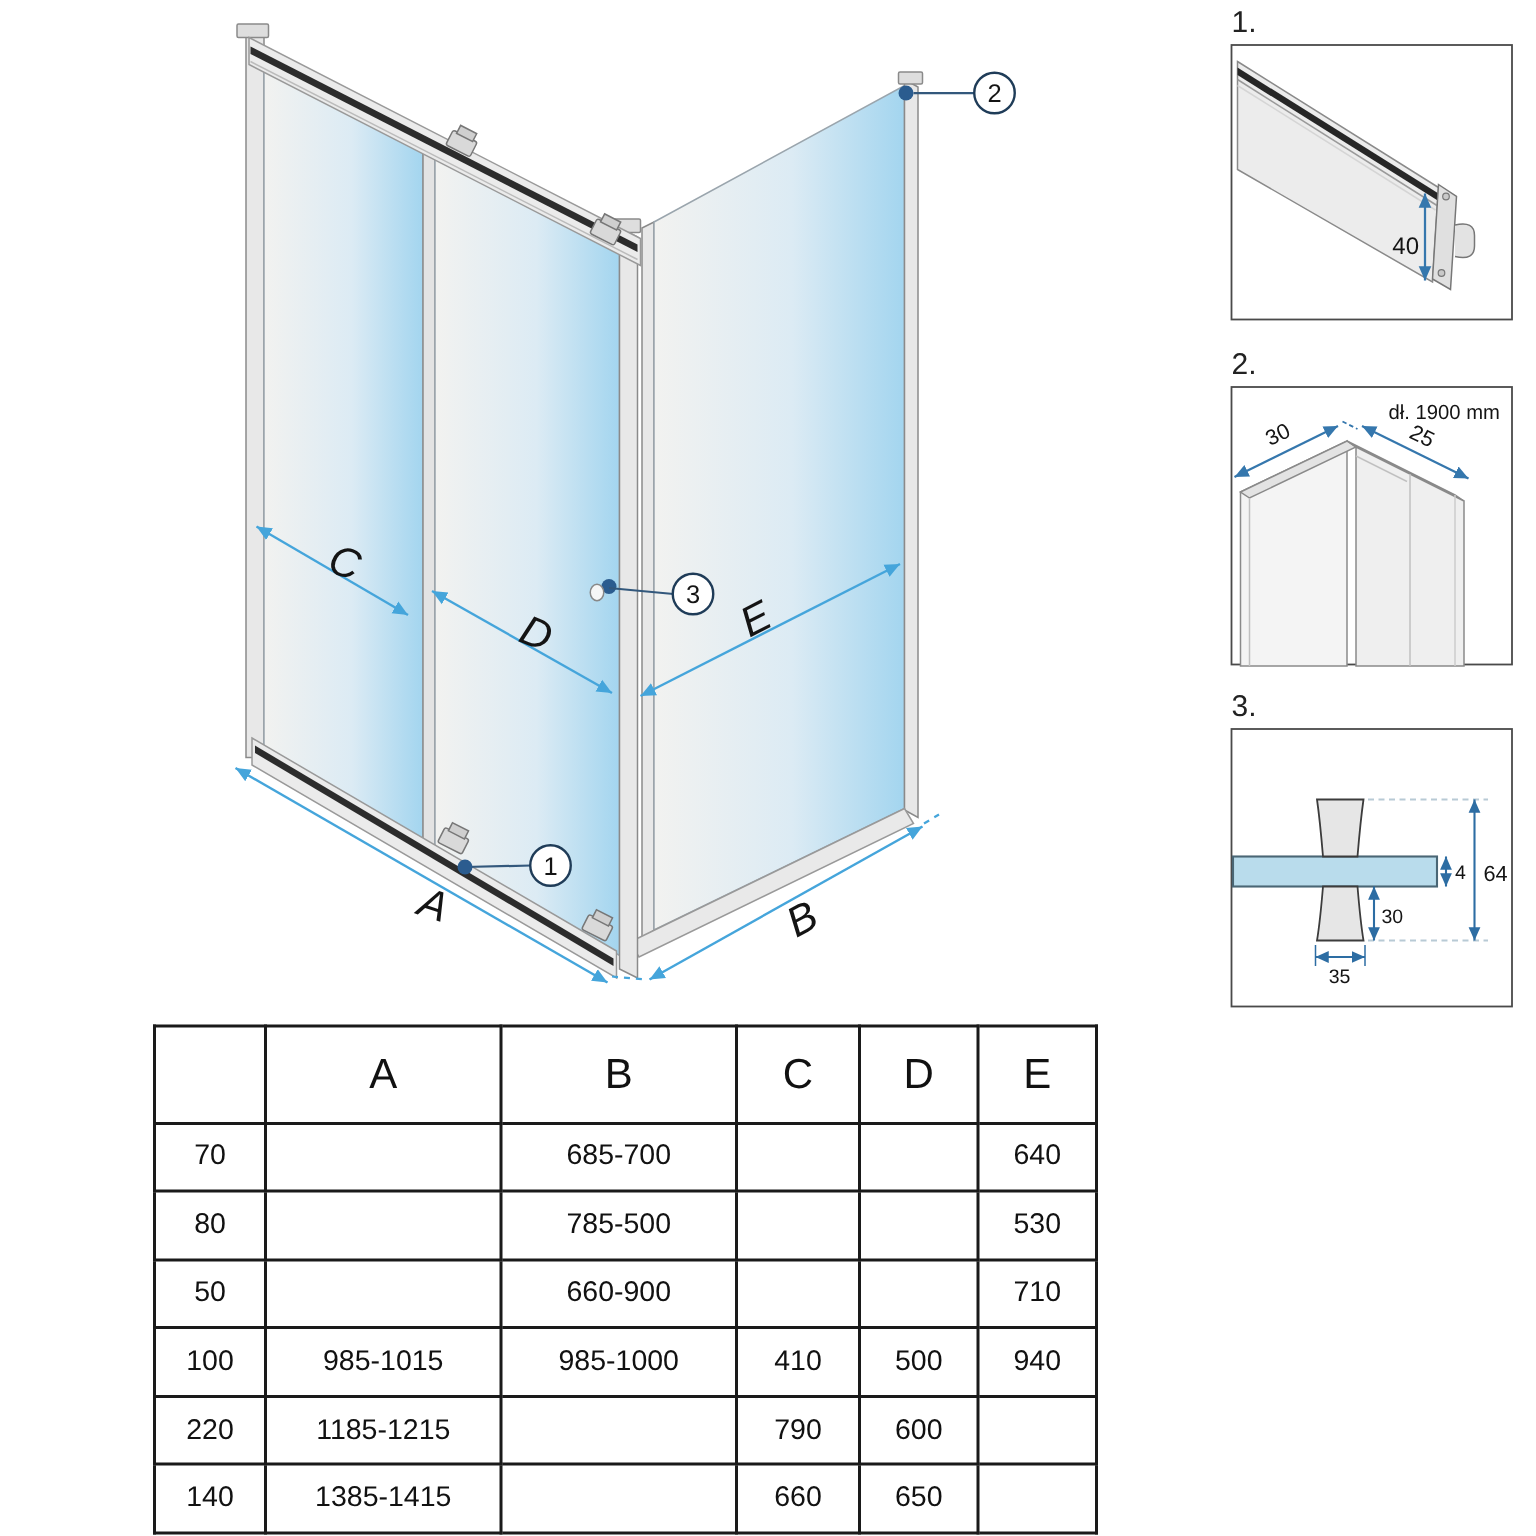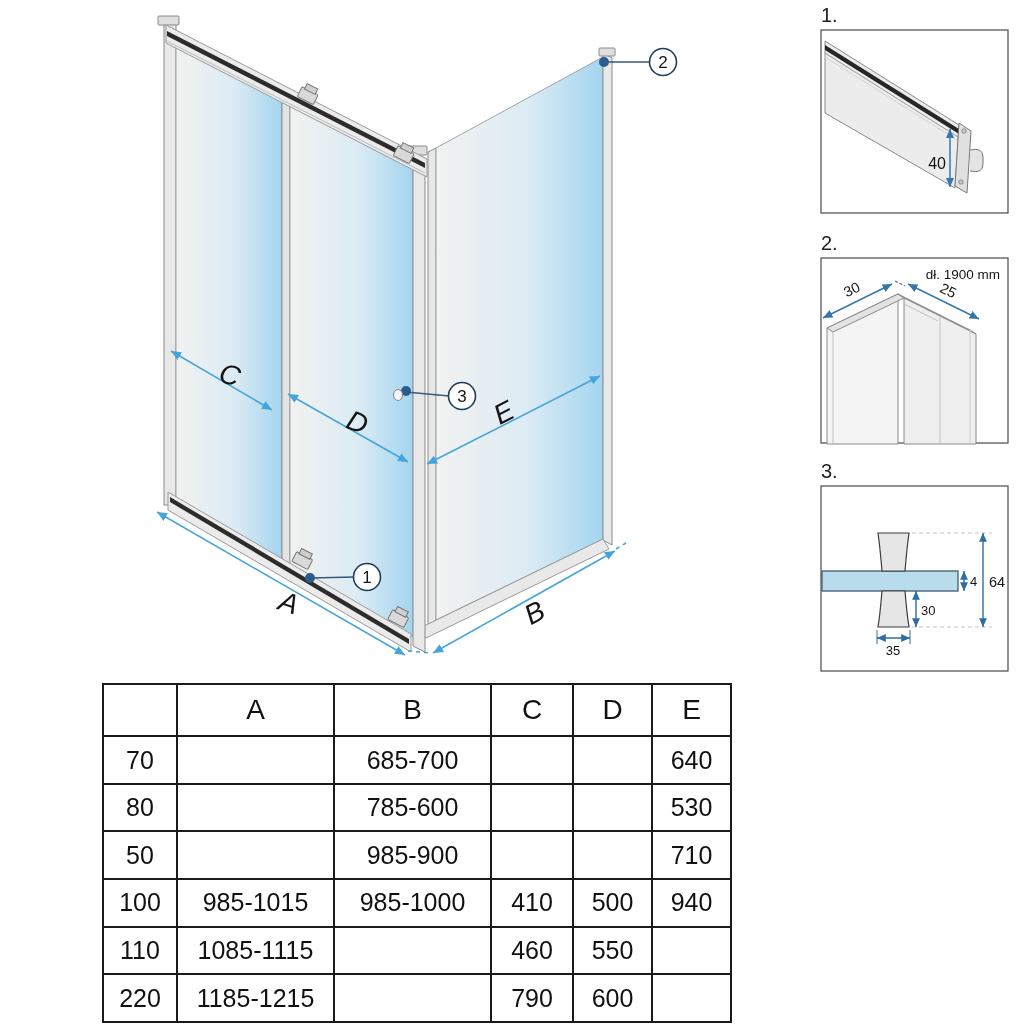--- a/index.html
+++ b/index.html
@@ -5,21 +5,21 @@
   html,body{margin:0;padding:0;background:#fff;}
   body{width:1024px;height:1024px;position:relative;font-family:"Liberation Sans",sans-serif;overflow:hidden;}
   .abs{position:absolute;}
   .detail-block{position:absolute;left:820px;width:192px;}
   .detail-label{font-size:20px;color:#222;margin:0 0 3px 1px;line-height:22px;}
   svg text{font-family:"Liberation Sans",sans-serif;}
   .dimletter{font-style:italic;font-size:28px;fill:#141414;}
   .callout-num{font-size:17px;fill:#141414;}
   .dimnum{fill:#141414;}
   table.sizes{border-collapse:collapse;table-layout:fixed;width:628px;height:340px;background:#fff;}
-  table.sizes th,table.sizes td{border:2px solid #1a1a1a;text-align:center;vertical-align:middle;padding:0;font-weight:400;font-size:25px;color:#111;}
+  table.sizes th,table.sizes td{border:2px solid #1a1a1a;text-align:center;vertical-align:middle;padding:0;font-weight:400;font-size:19px;color:#111;}
   table.sizes th{font-size:28px;}
 </style>
 </head>
 <body>
 
 <svg class="abs" style="left:95px;top:0;" width="590" height="680" viewBox="0 0 590 680">
   <defs>
     <linearGradient id="gGlass" x1="0" y1="0" x2="1" y2="0">
       <stop offset="0" stop-color="#f2f2f0"></stop>
       <stop offset="0.55" stop-color="#dcebf4"></stop>
@@ -223,52 +223,52 @@
         <td>70</td>
         <td></td>
         <td>685-700</td>
         <td></td>
         <td></td>
         <td>640</td>
       </tr>
       <tr>
         <td>80</td>
         <td></td>
-        <td>785-600</td>
+        <td>785-500</td>
         <td></td>
         <td></td>
         <td>530</td>
       </tr>
       <tr>
         <td>50</td>
         <td></td>
-        <td>985-900</td>
+        <td>660-900</td>
         <td></td>
         <td></td>
         <td>710</td>
       </tr>
       <tr>
         <td>100</td>
         <td>985-1015</td>
         <td>985-1000</td>
         <td>410</td>
         <td>500</td>
         <td>940</td>
       </tr>
       <tr>
-        <td>110</td>
-        <td>1085-1115</td>
-        <td></td>
-        <td>460</td>
-        <td>550</td>
-        <td></td>
-      </tr>
-      <tr>
         <td>220</td>
         <td>1185-1215</td>
         <td></td>
         <td>790</td>
         <td>600</td>
         <td></td>
       </tr>
+      <tr>
+        <td>140</td>
+        <td>1385-1415</td>
+        <td></td>
+        <td>660</td>
+        <td>650</td>
+        <td></td>
+      </tr>
     </tbody>
   </table>
 </div>
 
 </body></html>

